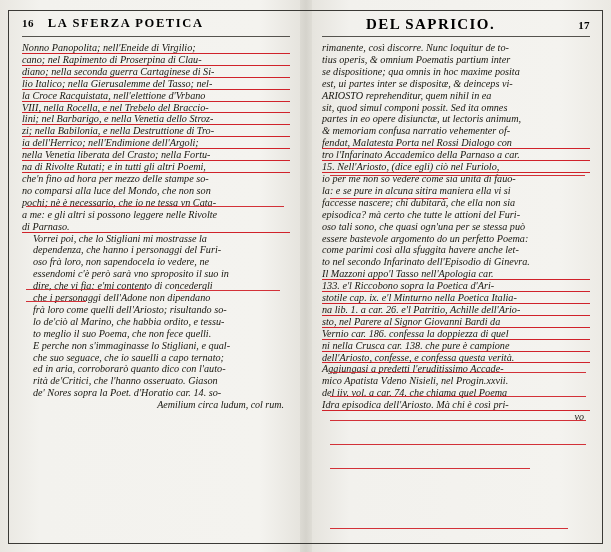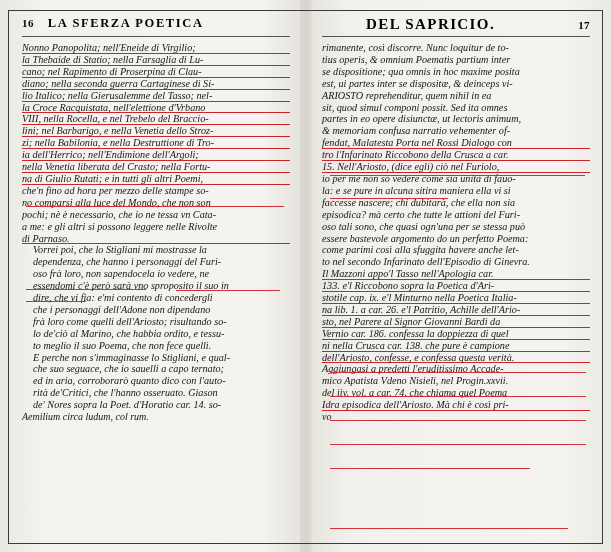--- a/index.html
+++ b/index.html
@@ -114,20 +114,21 @@
   .red-line {
     position: absolute;
     background: #cf2128;
     height: 1.3px;
     opacity: .92;
   }
 
   .tiny { font-size: 9.3px; }
 
   .catchword {
+    text-align: right;
     font-size: 10px;
     padding-right: 6px;
   }
 </style>
 </head>
 <body>
 
 <div id="page">
   <div class="page-bg"></div>
   <div class="gutter"></div>
@@ -136,31 +137,30 @@
   <div class="col col-left">
     <div class="hdr hdr-left">
       <span class="folio">16</span>
       <span class="title">LA SFERZA POETICA</span>
     </div>
     <div class="rule"></div>
 
     <div class="body">
       <p>
         <span class="line ul">Nonno Panopolita; nell'Eneide di Virgilio;</span>
-        <span class="line ul">la Thebaide di Statio; nella Farsaglia di Lu-</span>
         <span class="line ul">cano; nel Rapimento di Proserpina di Clau-</span>
         <span class="line ul">diano; nella seconda guerra Cartaginese di Si-</span>
         <span class="line ul">lio Italico; nella Gierusalemme del Tasso; nel-</span>
         <span class="line ul">la Croce Racquistata, nell'elettione d'Vrbano</span>
         <span class="line ul">VIII, nella Rocella, e nel Trebelo del Braccio-</span>
         <span class="line ul">lini; nel Barbarigo, e nella Venetia dello Stroz-</span>
         <span class="line ul">zi; nella Babilonia, e nella Destruttione di Tro-</span>
         <span class="line ul">ia dell'Herrico; nell'Endimione dell'Argoli;</span>
         <span class="line ul">nella Venetia liberata del Crasto; nella Fortu-</span>
-        <span class="line ul">na di Giulio Rutati; e in tutti gli altri Poemi,</span>
+        <span class="line ul">na di Rivolte Rutati; e in tutti gli altri Poemi,</span>
         <span class="line">che'n fino ad hora per mezzo delle stampe so-</span>
         <span class="line">no comparsi alla luce del Mondo, che non son</span>
         <span class="line">pochi; nè è necessario, che io ne tessa vn Cata-</span>
         <span class="line">a me: e gli altri si possono leggere nelle Rivolte</span>
         <span class="line ul">di Parnaso.</span>
       </p>
       <p class="indent">
         <span class="line">Vorrei poi, che lo Stigliani mi mostrasse la</span>
         <span class="line">dependenza, che hanno i personaggi del Furi-</span>
         <span class="line">oso frà loro, non sapendocela io vedere, ne</span>
@@ -191,21 +191,21 @@
       <p>
         <span class="line">rimanente, così discorre.  Nunc loquitur de to-</span>
         <span class="line">tius operis, &amp; omnium Poematis partium inter</span>
         <span class="line">se dispositione; qua omnis in hoc maxime posita</span>
         <span class="line">est, ui partes inter se dispositæ, &amp; deinceps vi-</span>
         <span class="line">ARIOSTO reprehenditur, quem nihil in ea</span>
         <span class="line">sit, quod simul componi possit.  Sed ita omnes</span>
         <span class="line">partes in eo opere disiunctæ, ut lectoris animum,</span>
         <span class="line">&amp; memoriam confusa narratio vehementer of-</span>
         <span class="line ul">fendat, Malatesta Porta nel Rossi Dialogo con</span>
-        <span class="line ul">tro l'Infarinato Riccobono della Crusca a car.</span>
+        <span class="line ul">tro l'Infarinato Accademico della Parnaso a car.</span>
         <span class="line ul">15.  Nell'Ariosto, (dice egli) ciò nel Furiolo,</span>
         <span class="line">io per me non so vedere come sia unità di fauo-</span>
         <span class="line">la: e se pure in alcuna sitira maniera ella vi si</span>
         <span class="line">faccesse nascere; chi dubitarà, che ella non sia</span>
         <span class="line">episodica? mà certo che tutte le attioni del Furi-</span>
         <span class="line">oso tali sono, che quasi ogn'una per se stessa può</span>
         <span class="line">essere bastevole argomento do un perfetto Poema:</span>
         <span class="line">come parimi così alla sfuggita havere anche let-</span>
         <span class="line">to nel secondo Infarinato dell'Episodio di Ginevra.</span>
         <span class="line ul">Il Mazzoni appo'l Tasso nell'Apologia car.</span>

